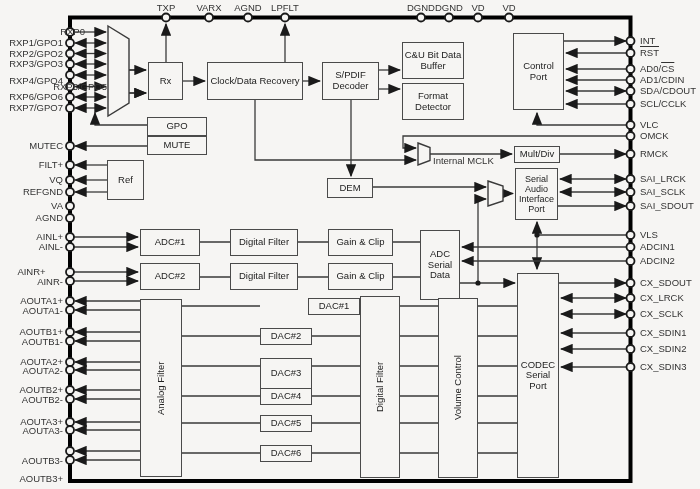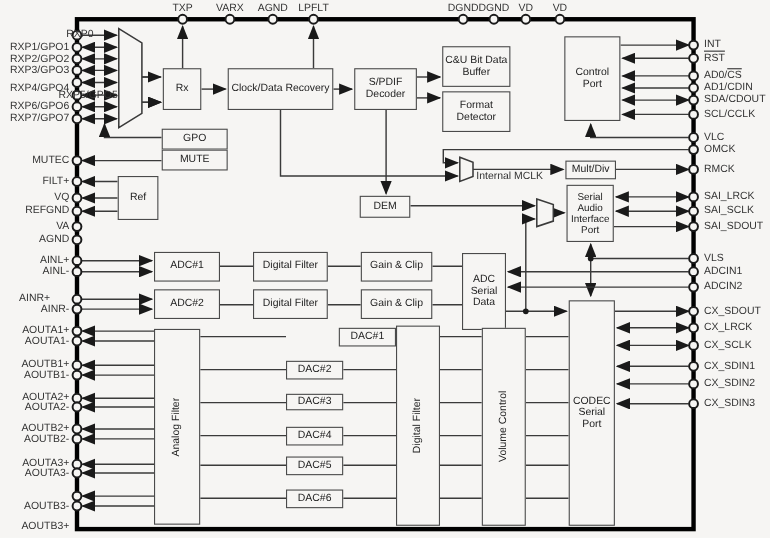--- a/index.html
+++ b/index.html
@@ -282,21 +282,21 @@
 
   <div class="blk vert" style="left:140px;top:299px;width:42px;height:178px;">
       <span>Analog Filter</span>
     </div>
   <div class="blk" style="left:260px;top:298px;width:52px;height:17px;margin-left:48px;">
       <span>DAC#1</span>
     </div>
   <div class="blk" style="left:260px;top:328px;width:52px;height:17px;">
       <span>DAC#2</span>
     </div>
-  <div class="blk" style="left:260px;top:358px;width:52px;height:15px;">
+  <div class="blk" style="left:260px;top:358px;width:52px;height:31px;">
       <span>DAC#3</span>
     </div>
   <div class="blk" style="left:260px;top:388px;width:52px;height:17px;">
       <span>DAC#4</span>
     </div>
   <div class="blk" style="left:260px;top:415px;width:52px;height:17px;">
       <span>DAC#5</span>
     </div>
   <div class="blk" style="left:260px;top:445px;width:52px;height:17px;">
       <span>DAC#6</span>

